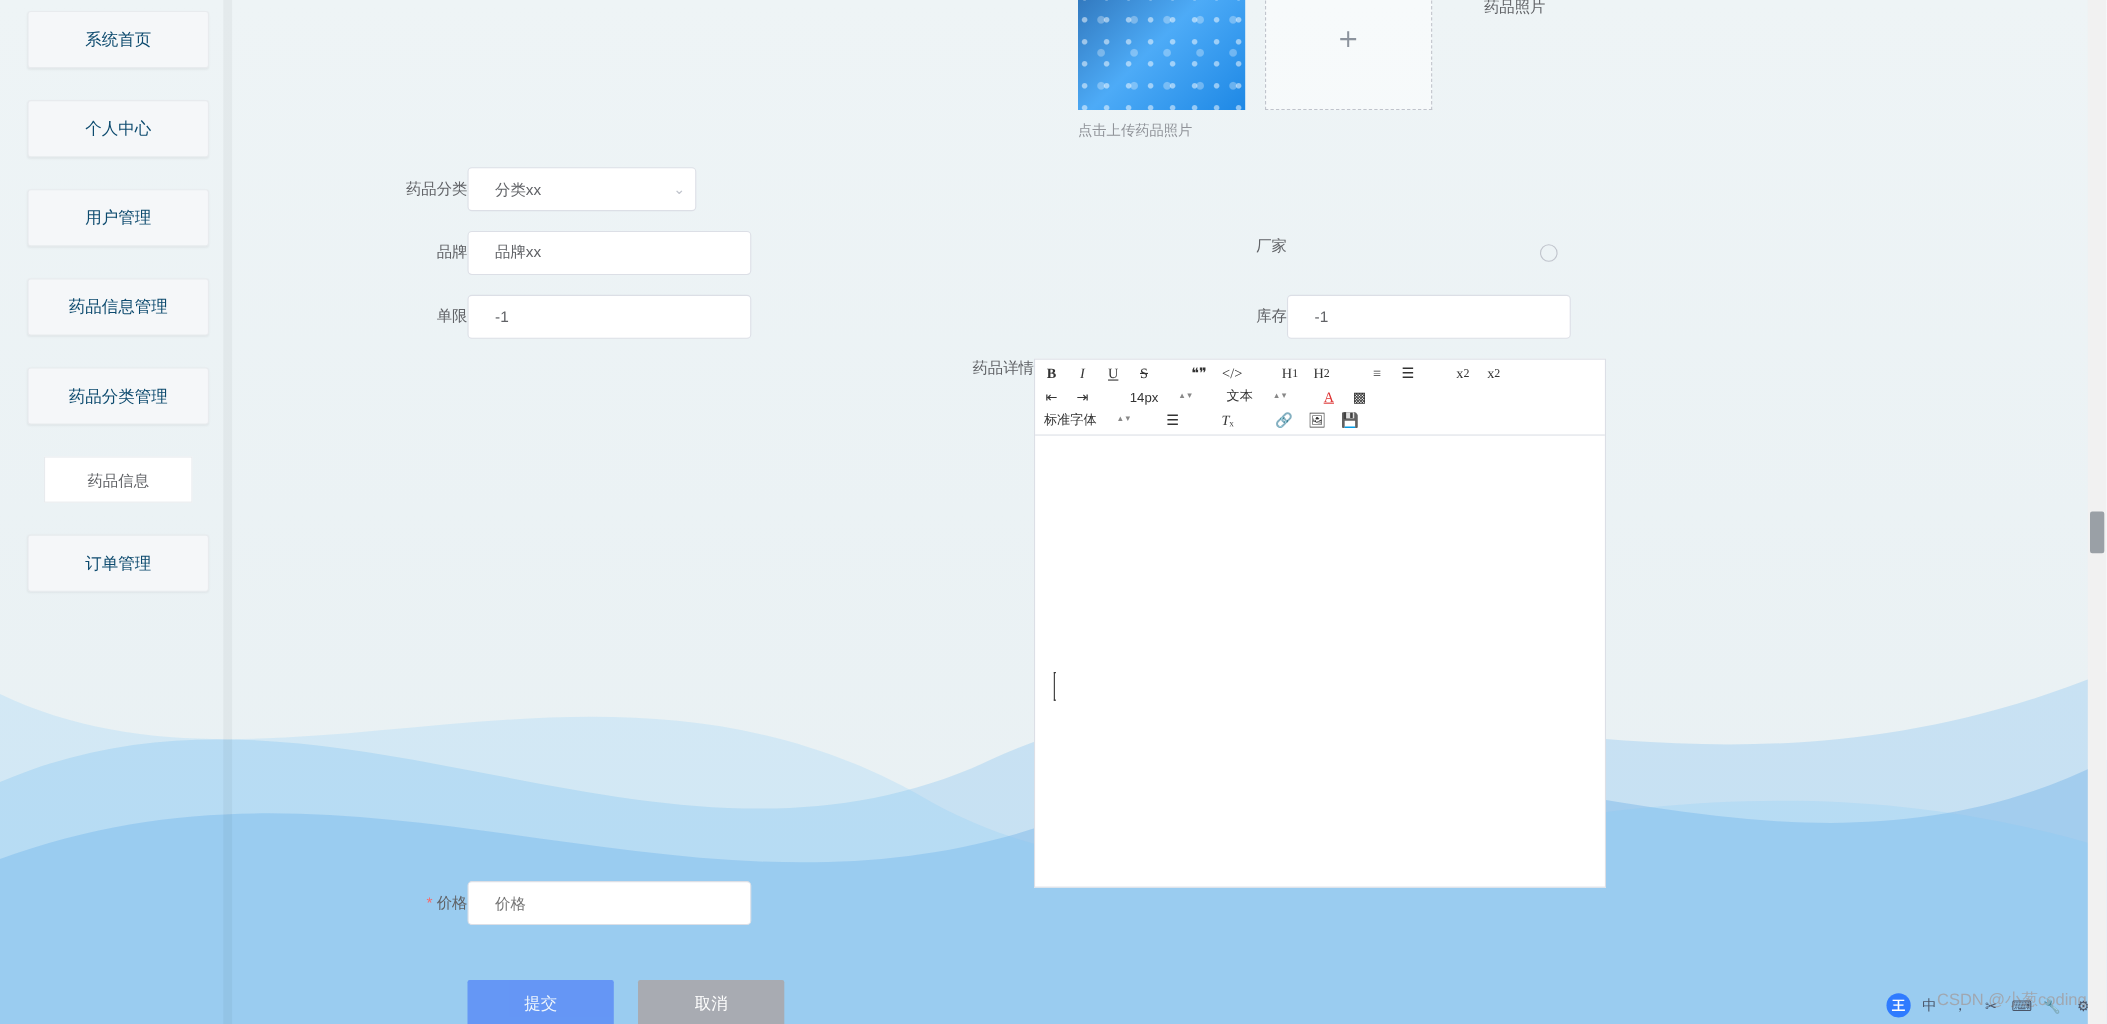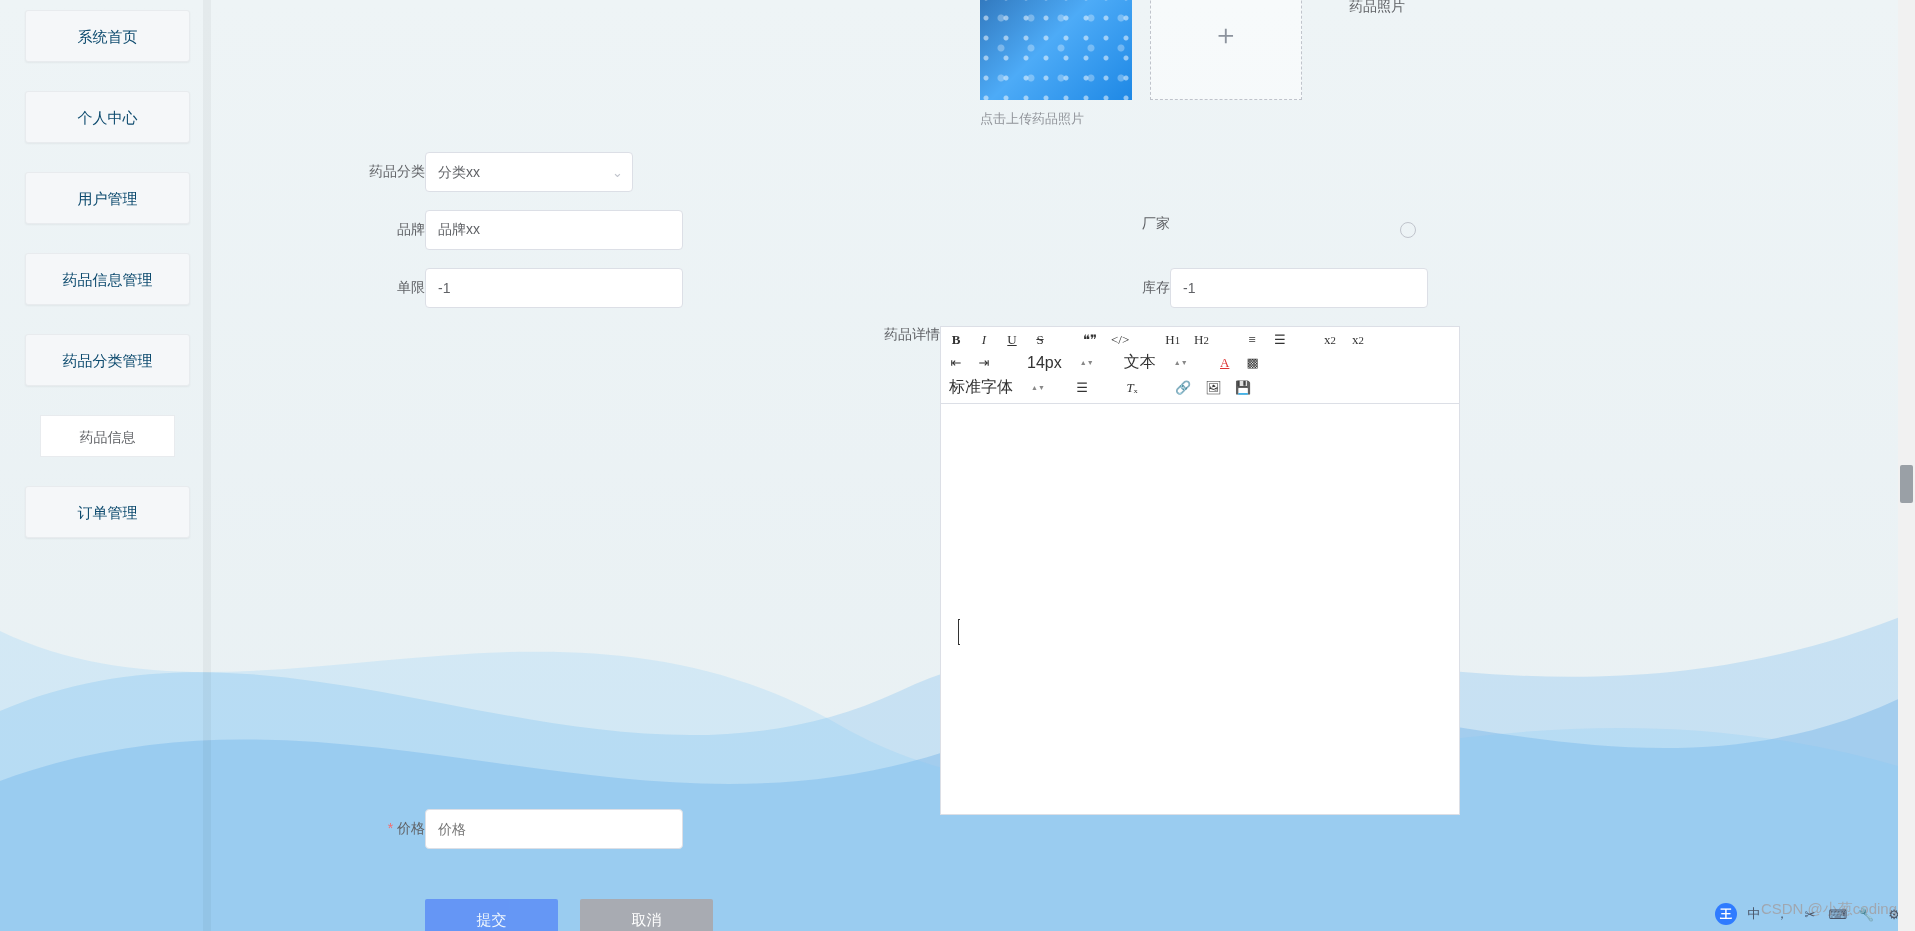--- a/index.html
+++ b/index.html
@@ -79,21 +79,21 @@
   color: #606266;
   font-size: 14px;
   white-space: nowrap;
 }
 .required::before { content: "* "; color: #f56c6c; }
 .form-input, .form-select {
   width: 258px;
   height: 40px;
   border: 1px solid #dcdfe6;
   border-radius: 4px;
-  padding: 0 12px;
+  padding: 0 24px;
   font-size: 14px;
   background: #fff;
   color: #606266;
 }
 .form-select { width: 208px; position: relative; }
 .select-arrow {
   position: absolute;
   right: 10px;
   top: 50%;
   transform: translateY(-50%);
@@ -153,21 +153,21 @@
   font-size: 13px;
   color: #333;
   cursor: pointer;
   font-family: serif;
   display: inline-flex;
   align-items: center;
   min-width: 14px;
   justify-content: center;
 }
 .tb-sel {
-  font-size: 16px;
+  font-size: 12px;
   color: #333;
   cursor: pointer;
   display: inline-flex;
   align-items: center;
   gap: 18px;
 }
 .tb-sel::after { content: "▲▼"; font-size: 7px; line-height: 6px; width: 8px; display: inline-block; color: #888; }
 .editor-body {
   height: 410px;
   padding: 12px;

